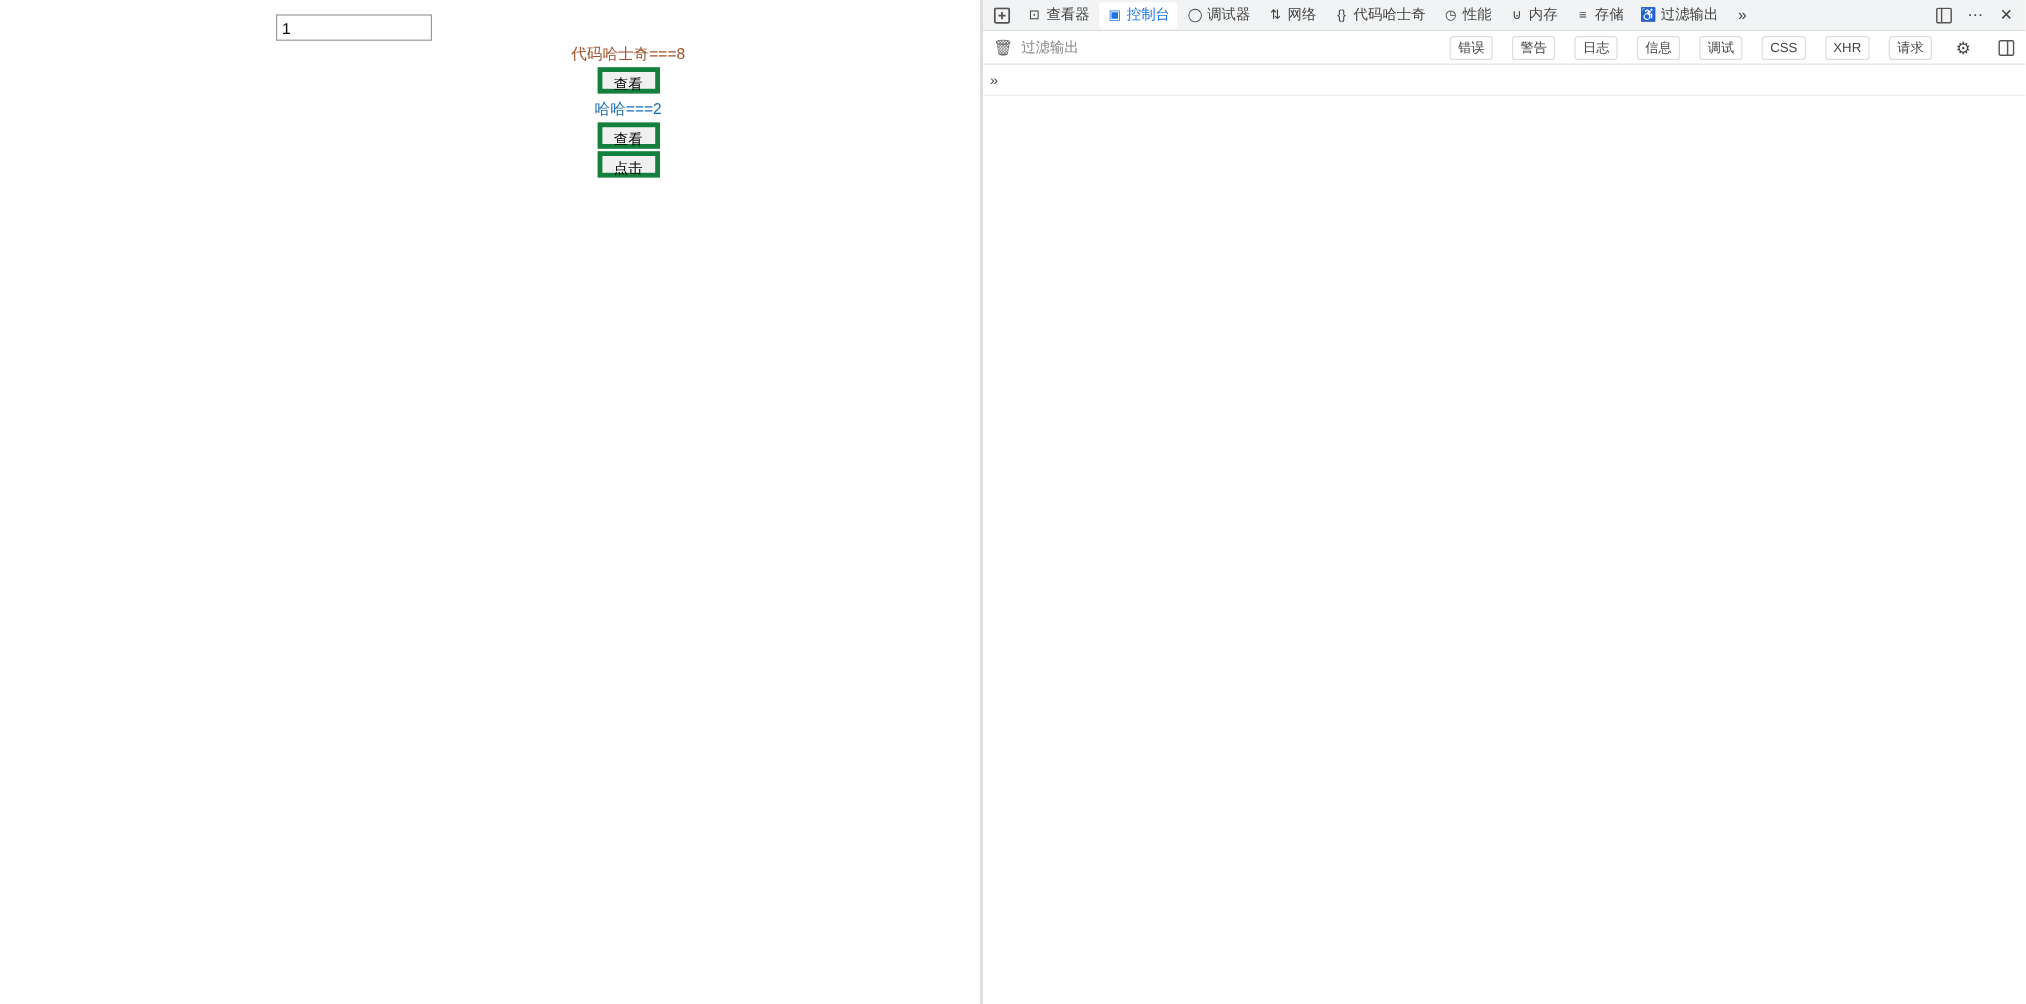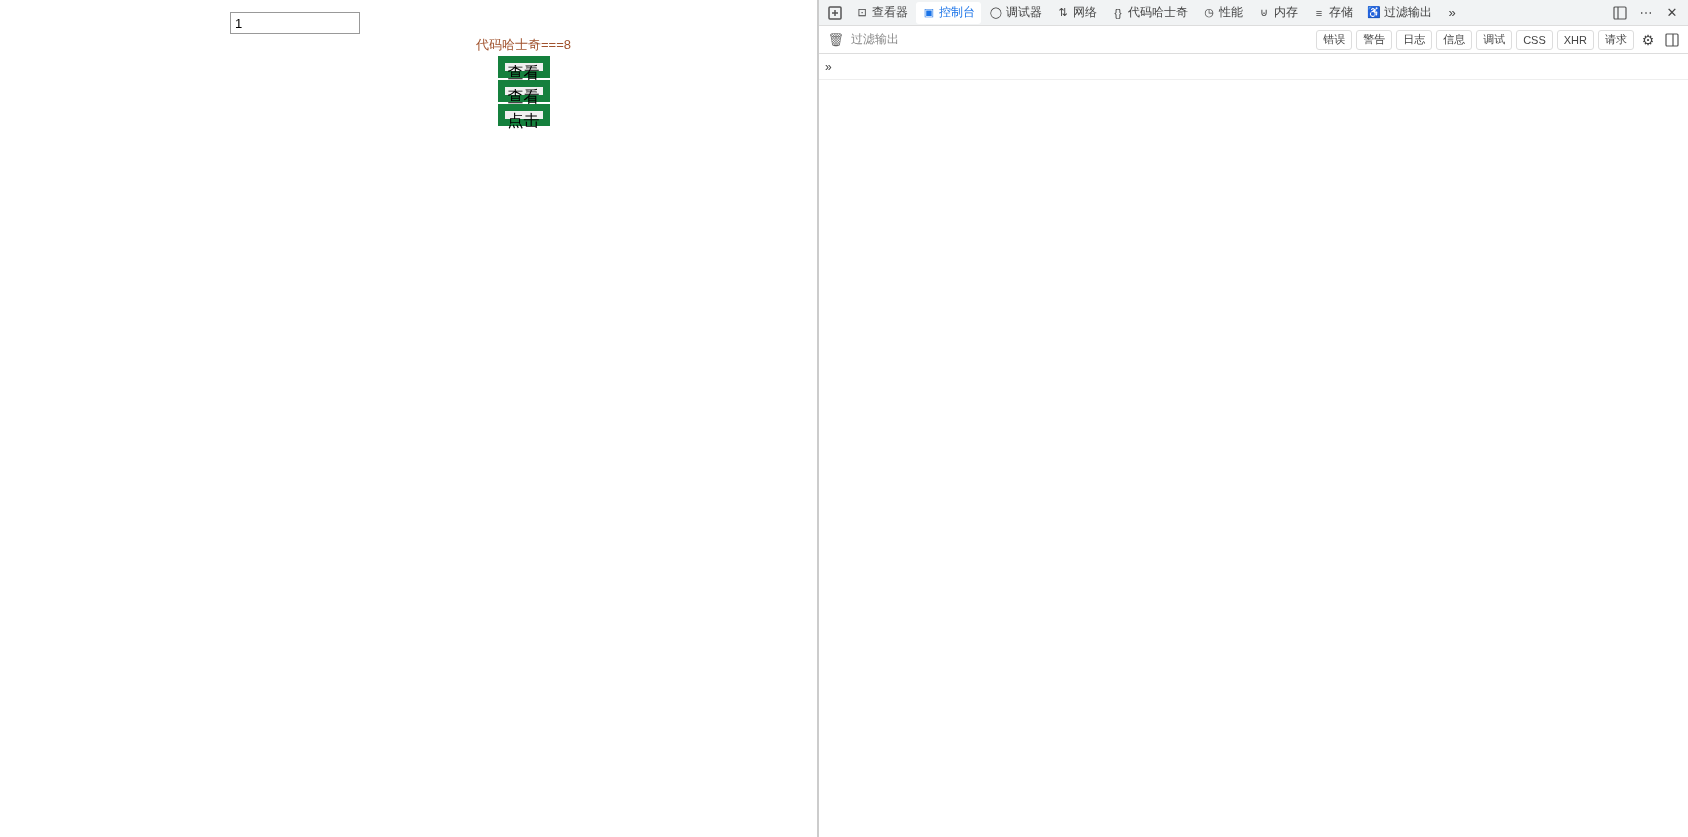--- a/index.html
+++ b/index.html
@@ -33,23 +33,23 @@
       font-size: 13px;
       color: #a0522d;
       margin: 2px 0;
       text-align: center;
     }
 
     .btn {
       display: block;
       width: 52px;
       height: 22px;
-      border: 7px solid #15803d;
+      border: 4px solid #15803d;
       background: #f0f0f0;
-      font-size: 16px;
+      font-size: 12px;
       cursor: pointer;
       margin: 2px auto;
       text-align: center;
       line-height: 20px;
     }
 
     .blue-text {
       font-size: 13px;
       color: #1a6db5;
       text-align: center;
@@ -149,21 +149,21 @@
 
     .filter-text {
       font-size: 12px;
       color: #888;
     }
 
     .filter-bar-right {
       margin-left: auto;
       display: flex;
       align-items: center;
-      gap: 4px;
+      gap: 16px;
       text-align: center;
     }
 
     .filter-btn {
       height: 20px;
       padding: 0 6px;
       border: 1px solid #ddd;
       border-radius: 3px;
       font-size: 11px;
       color: #444;
@@ -199,20 +199,21 @@
     }
   </style>
 </head>
 <body>
 
 <div class="browser-content">
   <div class="content-inner">
     <input class="input-field" type="text" value="1" style="">
     <div class="text-line">代码哈士奇===8</div>
     <button class="btn">查看</button>
+    <div class="blue-text">哈哈===2</div>
     <button class="btn">查看</button>
     <button class="btn">点击</button>
   </div>
 </div>
 
 <div class="devtools">
 
   <div class="devtools-toolbar">
 
     <div class="toolbar-icon" title="查看器">

